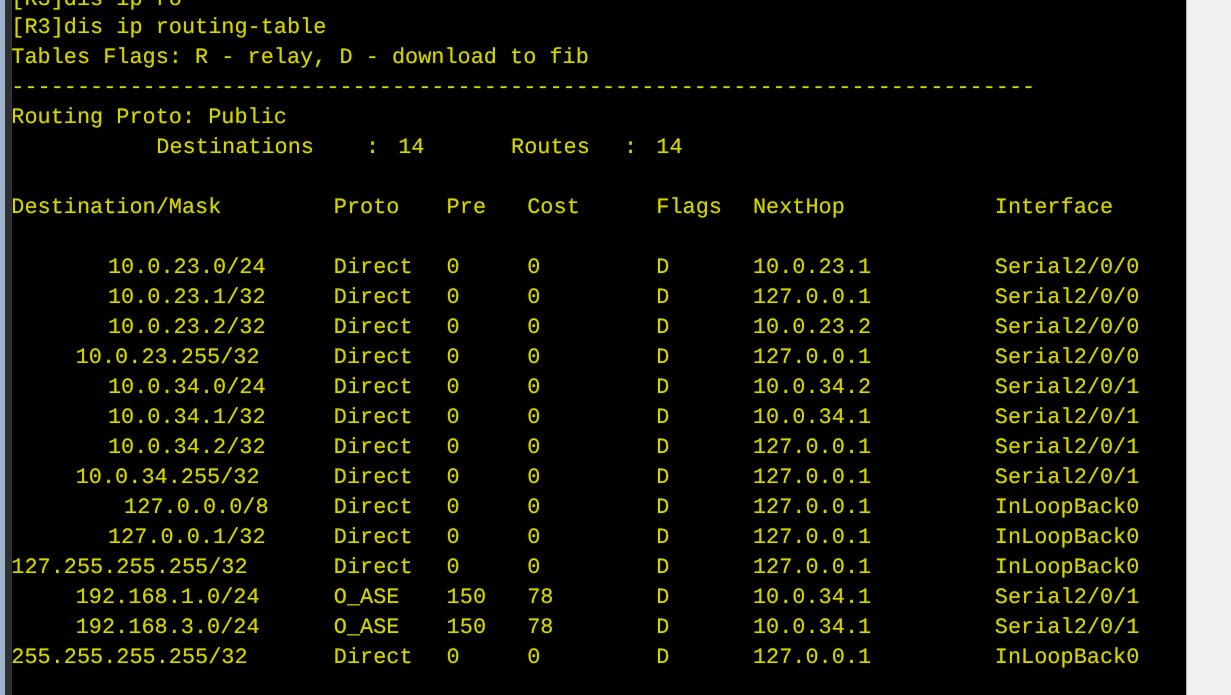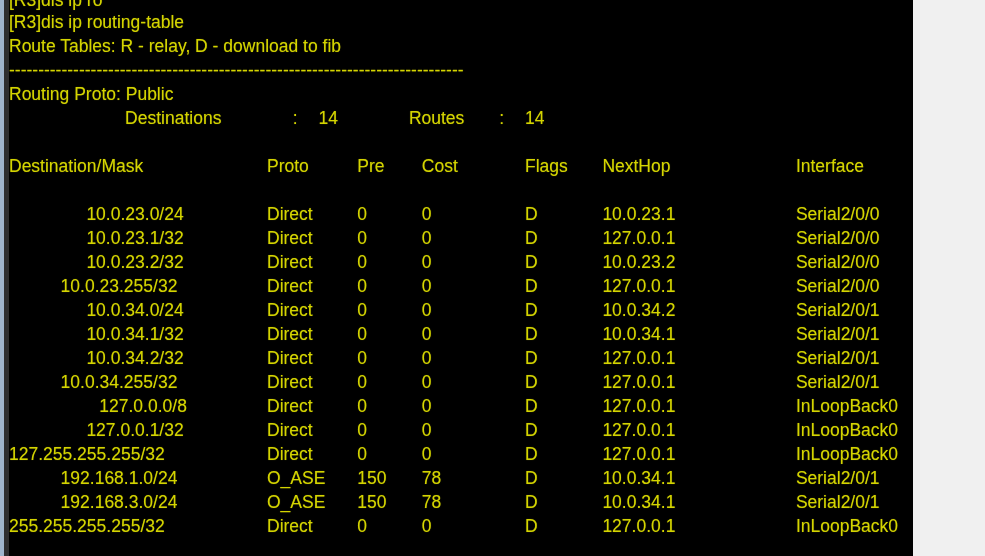--- a/index.html
+++ b/index.html
@@ -7,21 +7,22 @@
     margin: 0;
     padding: 0;
     background: #f0f0f0;
   }
   #screen {
     position: relative;
     width: 913px;
     height: 556px;
     overflow: hidden;
     background: #eeeeee;
-    font-family: Liberation Sans, sans-serif;
+    font-family: Liberation Mono, monospace;
+    padding-left: 36px;
   }
   
   #left-rail {
     position: absolute;
     left: 0; top: 0;
     width: 4px; height: 556px;
     background: #9fb4cc;
     z-index: 4;
   }
   #left-rail-inner {
@@ -75,21 +76,21 @@
 
   <div id="left-rail"></div>
   <div id="left-rail-inner"></div>
 
   <div id="terminal">
 
     <div class="line" id="line-partial" style="top: -12px; position: absolute;"><span class="cell" style="position: absolute; left: 0px;">[R3]dis ip ro</span></div>
 
     <div class="line" id="line-prompt" style="top: 10px; position: absolute;"><span class="cell" style="position: absolute; left: 0px;">[R3]dis ip routing-table</span></div>
 
-    <div class="line" id="line-flags" style="top: 34px; position: absolute;"><span class="cell" style="position: absolute; left: 0px;">Route Tables: R - relay, D - download to fib</span></div>
+    <div class="line" id="line-flags" style="top: 34px; position: absolute;"><span class="cell" style="position: absolute; left: 0px;">Tables Flags: R - relay, D - download to fib</span></div>
 
     <div class="line rule" id="line-sep" style="top: 58px; position: absolute;"><span class="cell" style="position: absolute; left: 0px;">------------------------------------------------------------------------------</span></div>
 
     <div class="line" id="line-tables" style="top: 82px; position: absolute;"><span class="cell" style="position: absolute; left: 0px;">Routing Proto: Public</span></div>
 
     <div class="line" id="line-summary" style="top:106px;"><span class="cell" style="position: absolute; left: 116.1px; top: 0px;">Destinations</span><span class="cell" style="position: absolute; left: 283.8px; top: 0px;">:</span><span class="cell" style="position: absolute; left: 309.6px; top: 0px;">14</span><span class="cell" style="position: absolute; left: 399.9px; top: 0px;">Routes</span><span class="cell" style="position: absolute; left: 490.2px; top: 0px;">:</span><span class="cell" style="position: absolute; left: 516px; top: 0px;">14</span></div>
 
     <div class="line" id="line-header" style="top:154px;"><span class="cell" style="position: absolute; left: 0px; top: 0px;">Destination/Mask</span><span class="cell" style="position: absolute; left: 258px; top: 0px;">Proto</span><span class="cell" style="position: absolute; left: 348.3px; top: 0px;">Pre</span><span class="cell" style="position: absolute; left: 412.8px; top: 0px;">Cost</span><span class="cell" style="position: absolute; left: 516px; top: 0px;">Flags</span><span class="cell" style="position: absolute; left: 593.4px; top: 0px;">NextHop</span><span class="cell" style="position: absolute; left: 786.9px; top: 0px;">Interface</span></div>
 
     <div id="rows-container">

